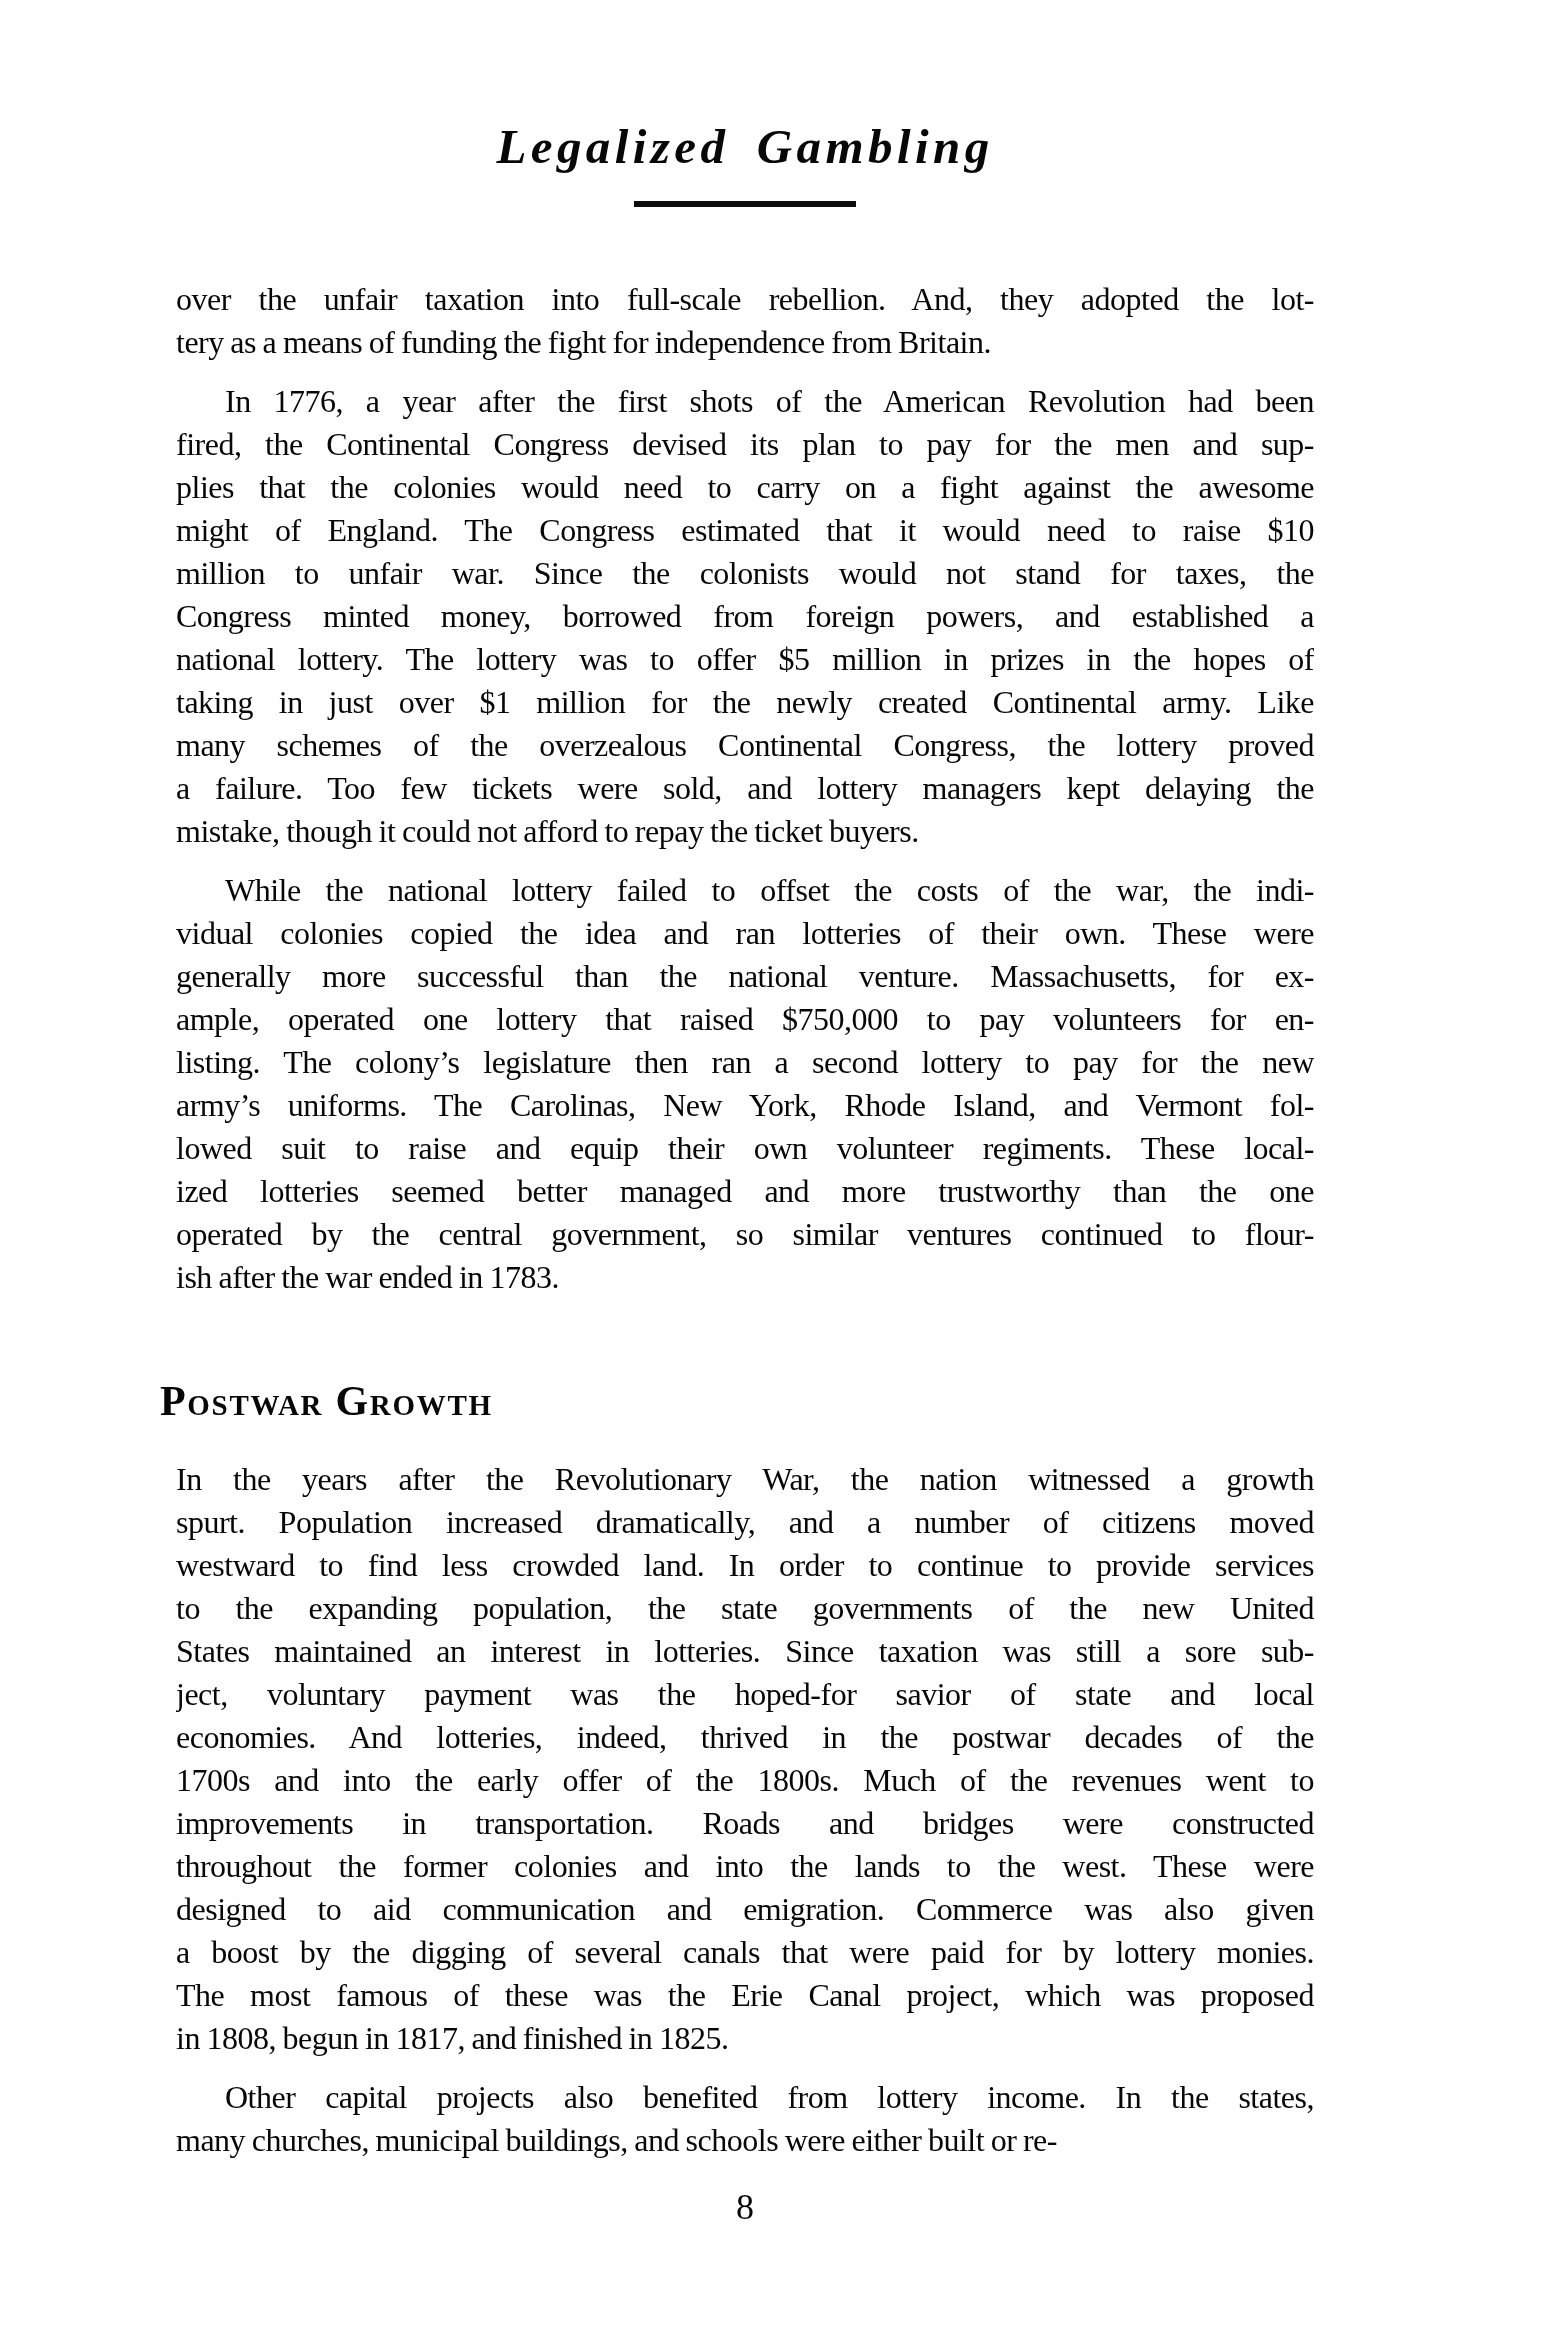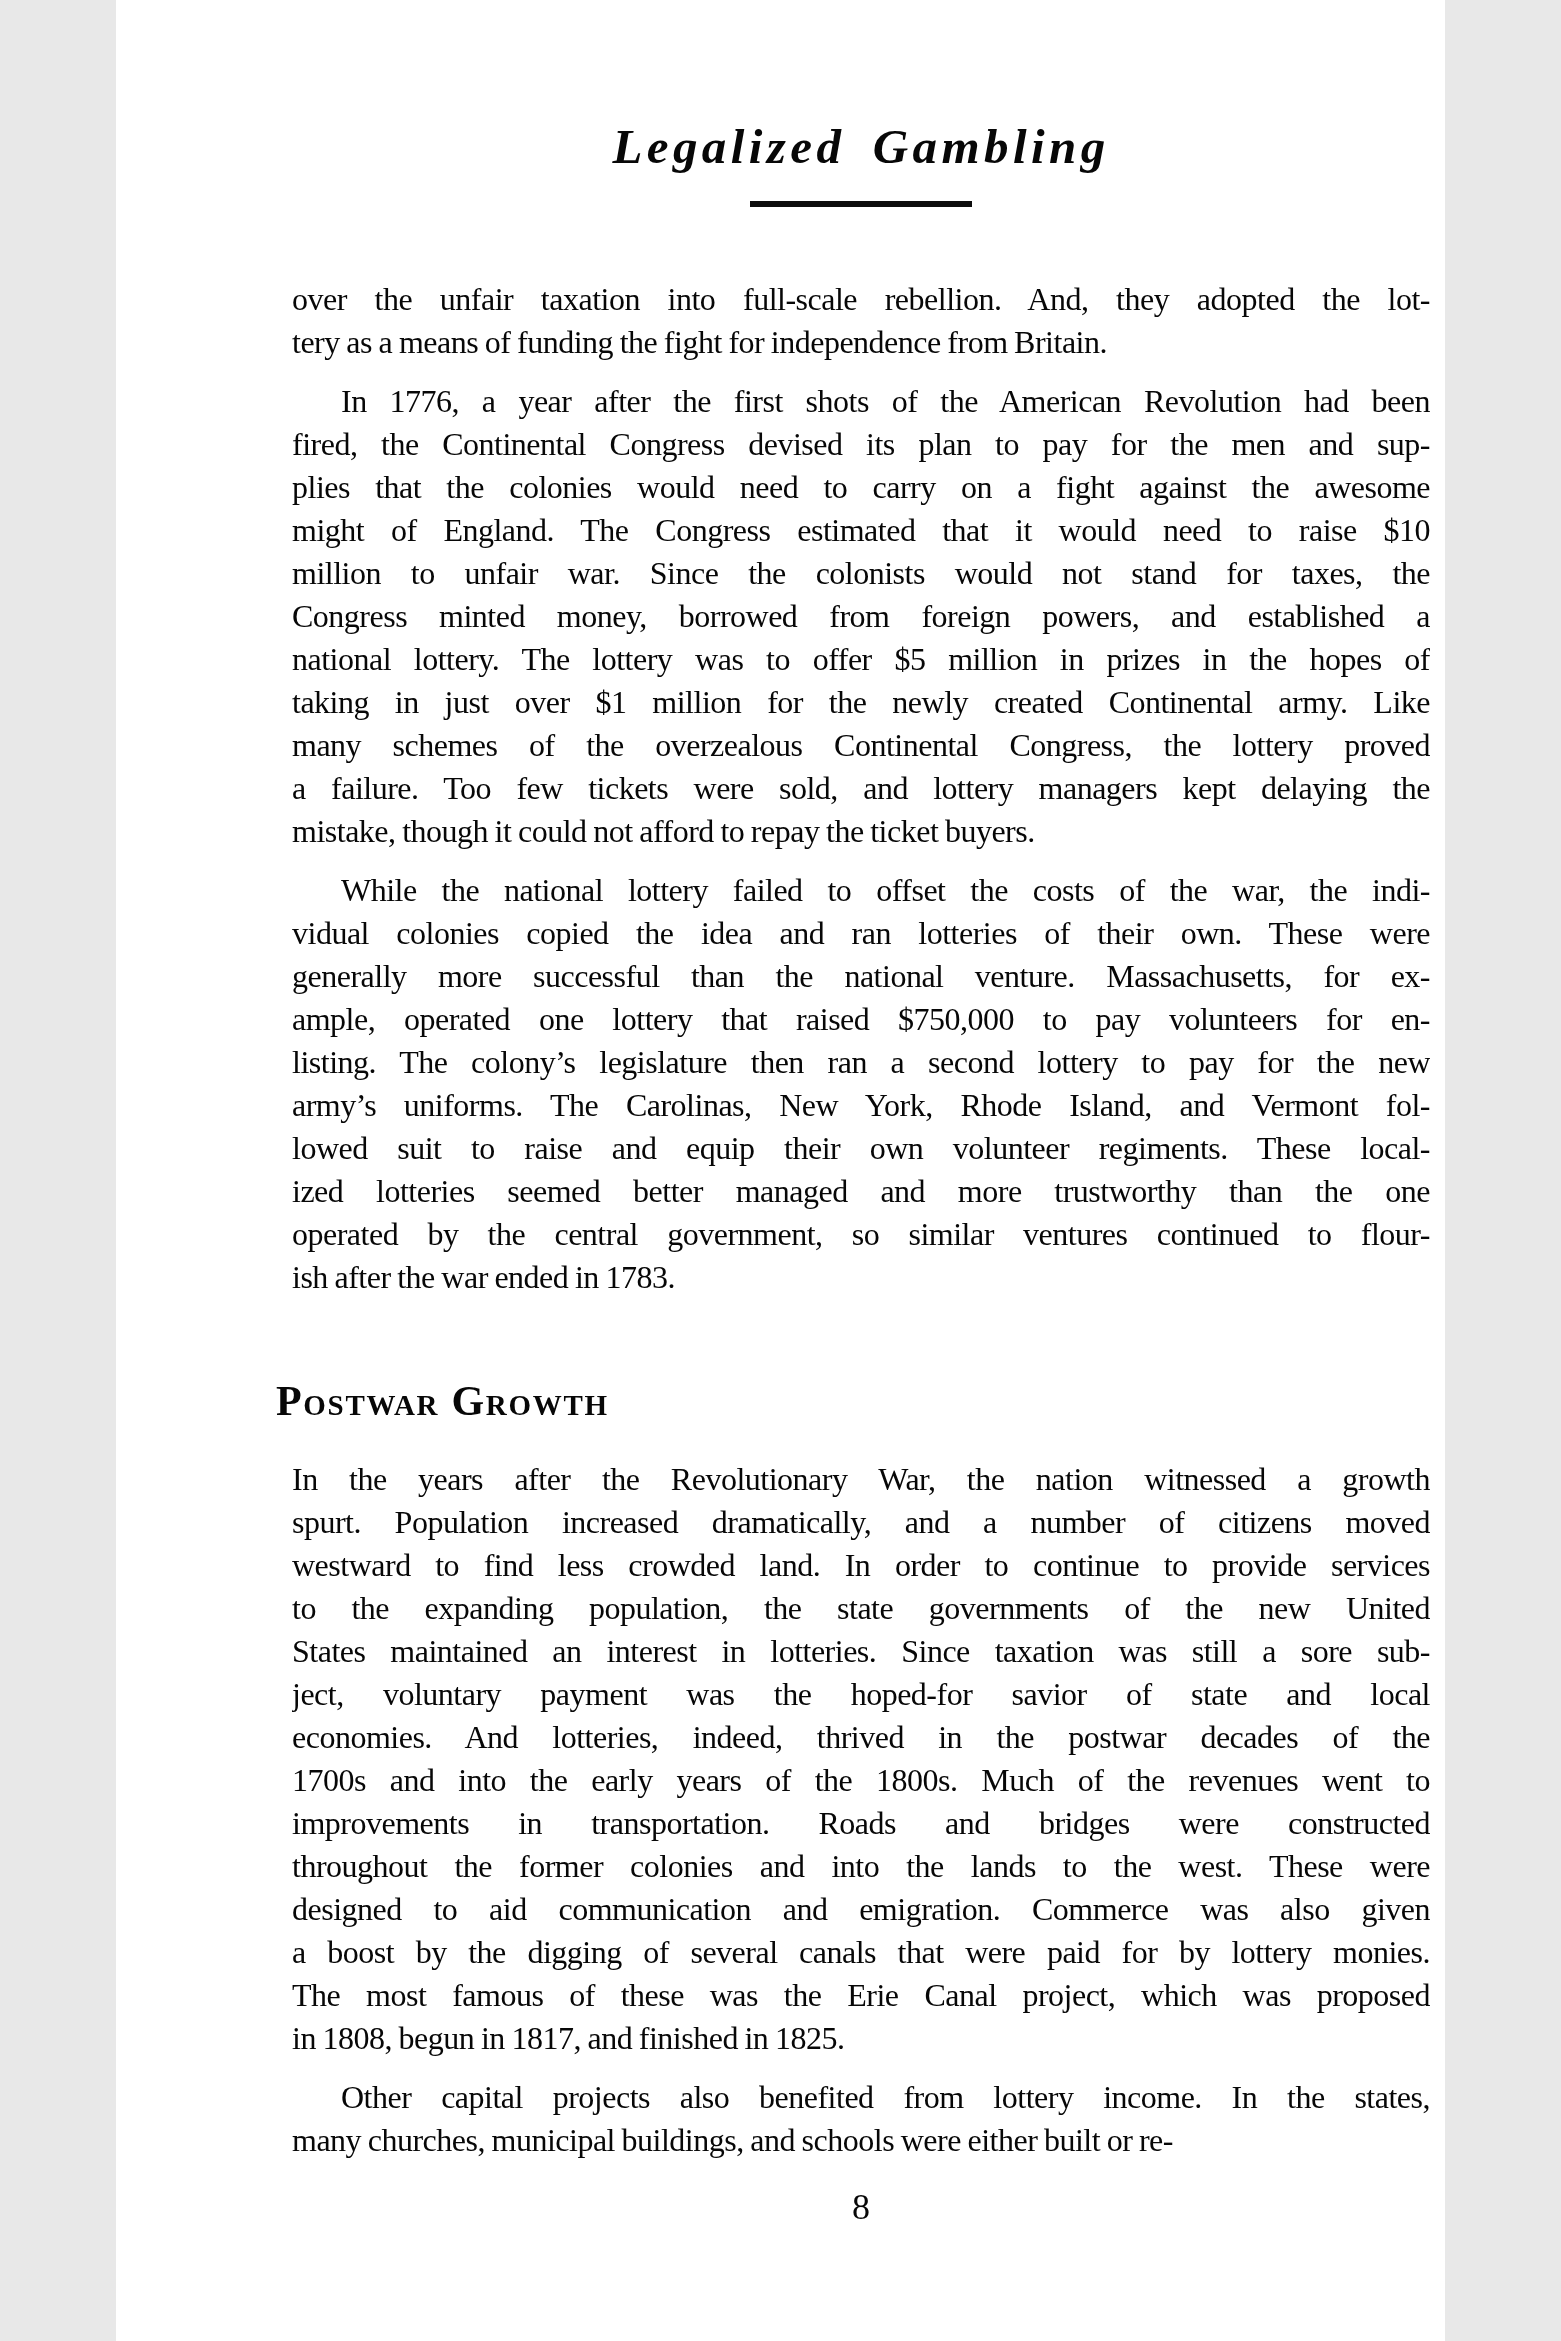--- a/index.html
+++ b/index.html
@@ -2,21 +2,21 @@
 <html style="font-size:14px"><head>
 <meta charset="utf-8">
 <style>
   html, body {
     margin: 0;
     padding: 0;
     background: #e8e8e8;
   }
   .page {
     position: relative;
-    width: 1329px;
+    width: 1561px;
     height: 2342px;
     background: #ffffff;
     font-family: "Liberation Serif", serif;
     color: #070707;
     margin: 0 auto;
     overflow: hidden;
   }
   .running-head {
     position: absolute;
     top: 120px;
@@ -124,21 +124,21 @@
       </div>
       <h2 class="section-heading">Postwar Growth</h2>
       <div class="paragraph">
         <div class="line">In the years after the Revolutionary War, the nation witnessed a growth</div>
         <div class="line">spurt. Population increased dramatically, and a number of citizens moved</div>
         <div class="line">westward to find less crowded land. In order to continue to provide services</div>
         <div class="line">to the expanding population, the state governments of the new United</div>
         <div class="line">States maintained an interest in lotteries. Since taxation was still a sore sub-</div>
         <div class="line">ject, voluntary payment was the hoped-for savior of state and local</div>
         <div class="line">economies. And lotteries, indeed, thrived in the postwar decades of the</div>
-        <div class="line">1700s and into the early years of the 1800s. Much of the revenues went to</div>
+        <div class="line">1700s and into the early offer of the 1800s. Much of the revenues went to</div>
         <div class="line">improvements in transportation. Roads and bridges were constructed</div>
         <div class="line">throughout the former colonies and into the lands to the west. These were</div>
         <div class="line">designed to aid communication and emigration. Commerce was also given</div>
         <div class="line">a boost by the digging of several canals that were paid for by lottery monies.</div>
         <div class="line">The most famous of these was the Erie Canal project, which was proposed</div>
         <div class="line last">in 1808, begun in 1817, and finished in 1825.</div>
       </div>
       <div class="paragraph">
         <div class="line indent">Other capital projects also benefited from lottery income. In the states,</div>
         <div class="line last">many churches, municipal buildings, and schools were either built or re-</div>

